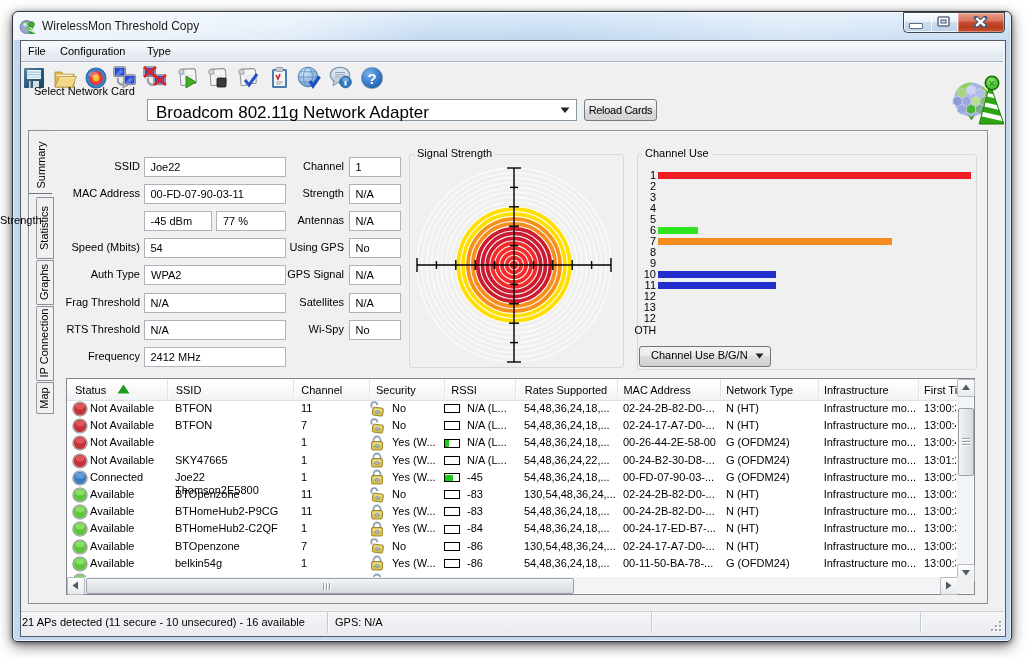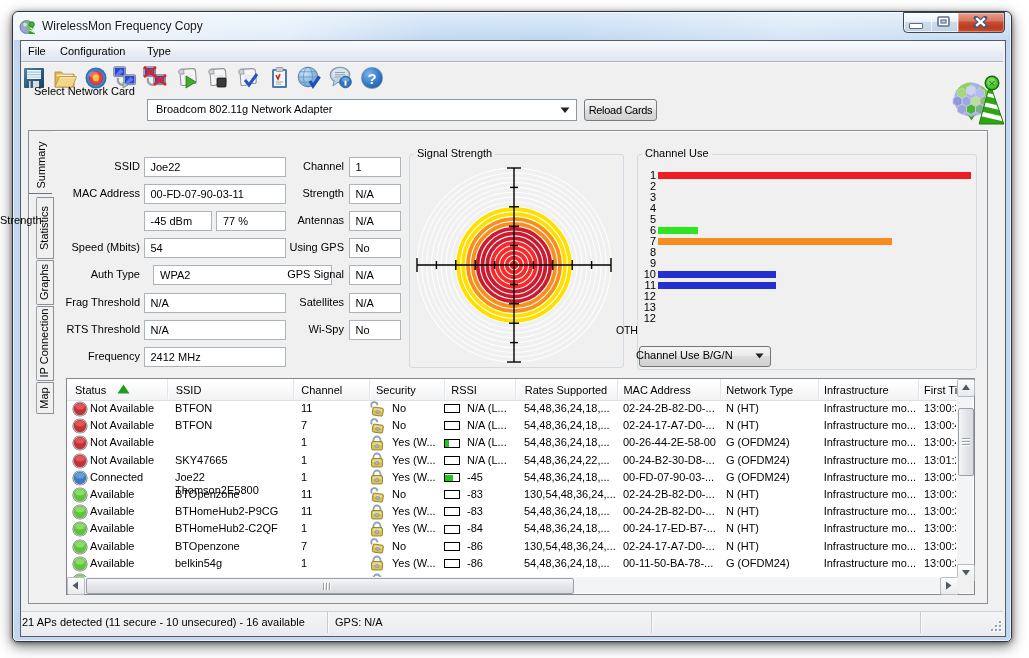--- a/index.html
+++ b/index.html
@@ -16,21 +16,21 @@
 <svg class="abs" style="left:19px;top:18px" width="18" height="18" viewBox="0 0 18 18">
 <circle cx="7.5" cy="9" r="6.5" fill="#9aa3d8" stroke="#5c67a8" stroke-width="0.8"></circle>
 <path d="M3 5 Q6 3 9 4 L8 7 L4 8 Z" fill="#55c23a"></path>
 <path d="M8 9 L12 8 L11 13 L7 12 Z" fill="#67cc44"></path>
 <circle cx="6" cy="6.5" r="2" fill="#dfe6f5" opacity="0.9"></circle>
 <path d="M10.5 3.5 l4 1.5 l-1.5 4 l-4 -1.5 Z" fill="#4db833"></path>
 <path d="M12.5 7 L16 16 L9.5 16 Z" fill="#2f9e1f"></path>
 <path d="M11.5 9.5 L14.7 12.8 M10.6 12 L15.4 14.6" stroke="#fff" stroke-width="1.1"></path>
 <circle cx="12.8" cy="6.3" r="2.6" fill="#43b32c" stroke="#1f7a12" stroke-width="0.7"></circle>
 </svg>
-<div class="lbl" style="left:42px;top:19px;font-size:12px;color:#15181c;text-shadow:0 0 3px #fff,0 0 3px #fff;">WirelessMon Frequency Copy</div>
+<div class="lbl" style="left:42px;top:19px;font-size:12px;color:#15181c;text-shadow:0 0 3px #fff,0 0 3px #fff;">WirelessMon Threshold Copy</div>
 <div class="abs" style="left:902.5px;top:12px;width:28.5px;height:19px;background:linear-gradient(180deg,#fdfeff 0%,#e8f1fa 45%,#ccdcec 50%,#c0d2e6 100%);border:1px solid #40464e;border-radius:0 0 0 4.5px;box-shadow:inset 0 0 0 1px rgba(255,255,255,0.75);"></div>
 <div class="abs" style="left:930.5px;top:12px;width:27px;height:19px;background:linear-gradient(180deg,#fdfeff 0%,#e8f1fa 45%,#ccdcec 50%,#c0d2e6 100%);border:1px solid #40464e;border-left:none;box-shadow:inset 0 0 0 1px rgba(255,255,255,0.75);"></div>
 <div class="abs" style="left:957.5px;top:12px;width:46px;height:19px;background:linear-gradient(180deg,#e99f8c 0%,#d87663 40%,#c64d31 50%,#b83c20 75%,#c8502e 100%);border:1px solid #40464e;border-left:none;border-radius:0 0 4.5px 0;box-shadow:inset 0 0 0 1px rgba(255,255,255,0.35);"></div>
 <div class="abs" style="left:909px;top:23px;width:12px;height:4px;background:#fff;border:1px solid #5d6e87;border-radius:1px;"></div>
 <svg class="abs" style="left:937px;top:16px" width="14" height="12" viewBox="0 0 14 12">
 <rect x="1" y="1" width="11" height="9" fill="#fff" stroke="#5d6e87" stroke-width="1.6" rx="1"></rect>
 <rect x="4" y="4" width="5" height="3" fill="#c9d9ea" stroke="#5d6e87" stroke-width="1.2"></rect>
 </svg>
 <svg class="abs" style="left:972.5px;top:15.5px" width="15" height="12" viewBox="0 0 15 12">
 <path d="M3 2 L12 10 M12 2 L3 10" stroke="#44597a" stroke-width="4.6" stroke-linecap="round"></path>
@@ -165,21 +165,21 @@
       <radialGradient id="hg" cx="0.35" cy="0.3" r="0.9">
 <stop offset="0" stop-color="#7db4e8"></stop>
         <stop offset="0.5" stop-color="#3a7fd0"></stop>
         <stop offset="1" stop-color="#1b5496"></stop>
       </radialGradient>
     </defs>
 <text x="12" y="17.5" font-family="Liberation Sans" font-size="15" font-weight="bold" fill="#fff" text-anchor="middle">?</text>
   </svg>
 <div class="lbl" style="left:34px;top:85px;">Select Network Card</div>
 <div class="abs" style="left:147px;top:99px;width:428px;height:20px;background:#fff;border:1px solid #8b99a5;">
-    <div class="abs" style="left:8px;top:3px;font-size:11px;white-space:nowrap;">Broadcom 802.11g Network Adapter</div>
+    <div class="abs" style="left:8px;top:3px;font-size:17px;white-space:nowrap;">Broadcom 802.11g Network Adapter</div>
   </div>
 <svg class="abs" style="left:560px;top:107px" width="10" height="7" viewBox="0 0 10 7">
     <path d="M0.5 0.5 L9.5 0.5 L5 6 Z" fill="#222"></path>
   </svg>
 <div class="abs" style="left:584px;top:99px;width:71px;height:20px;background:linear-gradient(180deg,#f4f4f4 0%,#ebebeb 45%,#dddddd 50%,#d2d2d2 100%);border:1px solid #777d85;border-radius:3px;text-align:center;font-size:11px;letter-spacing:-0.3px;line-height:20px;white-space:nowrap;">Reload Cards</div>
 <svg class="abs" style="left:951px;top:75px" width="54" height="52" viewBox="0 0 54 52">
 <circle cx="20" cy="24.5" r="17" fill="#aab2e2"></circle>
 <path d="M5 16 Q11 8 20 7.5 L18 14 L8 20 Z" fill="#8ed44e"></path>
 <path d="M31 11 L38 17 L34 24 L28 19 Z" fill="#7ccc3e"></path>
 <g stroke="#c7cdee" stroke-width="0.8">
@@ -248,21 +248,21 @@
     <span>-45 dBm</span>
   </div>
 <div class="fld" style="left:216px;top:210.9px;width:68px;height:18px;">
     <span>77 %</span>
   </div>
 <div class="lbl" style="left:0px;top:241.1px;width:140px;text-align:right;">Speed (Mbits)</div>
 <div class="fld" style="left:143.5px;top:238.1px;width:140px;height:18px;">
     <span>54</span>
   </div>
 <div class="lbl" style="left:0px;top:268.3px;width:140px;text-align:right;">Auth Type</div>
-<div class="fld" style="left:153px;top:265.3px;width:140px;height:18px;padding-left:37px;">
+<div class="fld" style="left:144px;top:265.3px;width:140px;height:18px;">
     <span>WPA2</span>
   </div>
 <div class="lbl" style="left:0px;top:295.6px;width:140px;text-align:right;">Frag Threshold</div>
 <div class="fld" style="left:143.5px;top:292.6px;width:140px;height:18px;">
     <span>N/A</span>
   </div>
 <div class="lbl" style="left:0px;top:322.8px;width:140px;text-align:right;">RTS Threshold</div>
 <div class="fld" style="left:143.5px;top:319.8px;width:140px;height:18px;">
     <span>N/A</span>
   </div>
@@ -363,23 +363,23 @@
 <div class="abs" style="left:658px;top:238.00000000000003px;width:234px;height:7.2px;background:#f68b1f;"></div>
 <div class="lbl" style="left:616px;top:246.15000000000003px;width:40px;text-align:right;font-size:11px;">8</div>
 <div class="lbl" style="left:616px;top:257.20000000000005px;width:40px;text-align:right;font-size:11px;">9</div>
 <div class="lbl" style="left:616px;top:268.25px;width:40px;text-align:right;font-size:11px;">10</div>
 <div class="abs" style="left:658px;top:271.15px;width:117.5px;height:7.2px;background:#2430ce;"></div>
 <div class="lbl" style="left:616px;top:279.3px;width:40px;text-align:right;font-size:11px;">11</div>
 <div class="abs" style="left:658px;top:282.2px;width:117.5px;height:7.2px;background:#2430ce;"></div>
 <div class="lbl" style="left:616px;top:290.35px;width:40px;text-align:right;font-size:11px;">12</div>
 <div class="lbl" style="left:616px;top:301.40000000000003px;width:40px;text-align:right;font-size:11px;">13</div>
 <div class="lbl" style="left:616px;top:312.45000000000005px;width:40px;text-align:right;font-size:11px;">12</div>
-<div class="lbl" style="left:616px;top:324.0px;width:40px;text-align:left;font-size:10.5px;letter-spacing:-0.2px;">OTH</div>
+<div class="lbl" style="left:616px;top:324.0px;width:40px;text-align:right;font-size:10.5px;letter-spacing:-0.2px;">OTH</div>
 <div class="abs" style="left:638.5px;top:346px;width:130px;height:19px;background:linear-gradient(180deg,#f4f4f4 0%,#ebebeb 45%,#dcdcdc 50%,#d0d0d0 100%);border:1px solid #70777d;border-radius:3px;"></div>
-<div class="lbl" style="left:636px;top:349px;">Channel Use B/G/N</div>
+<div class="lbl" style="left:651px;top:349px;">Channel Use B/G/N</div>
 <svg class="abs" style="left:755px;top:353px" width="9" height="6" viewBox="0 0 9 6">
     <path d="M0.5 0.5 L8.5 0.5 L4.5 5.5 Z" fill="#222"></path>
   </svg>
 <div class="abs" style="left:66px;top:377.5px;width:907px;height:215px;background:#fff;border:1px solid #828790;"></div>
 <div class="abs" style="left:67px;top:378.5px;width:905px;height:21px;background:linear-gradient(180deg,#ffffff 0%,#fbfbfb 40%,#f1f2f4 100%);border-bottom:1px solid #dde0e4;"></div>
 <div class="abs" style="left:167.4px;top:379px;width:1px;height:20px;background:#e2e5e9;"></div>
 <div class="abs" style="left:168.4px;top:379px;width:1px;height:20px;background:#fcfcfc;"></div>
 <div class="abs" style="left:293px;top:379px;width:1px;height:20px;background:#e2e5e9;"></div>
 <div class="abs" style="left:294px;top:379px;width:1px;height:20px;background:#fcfcfc;"></div>
 <div class="abs" style="left:369px;top:379px;width:1px;height:20px;background:#e2e5e9;"></div>

